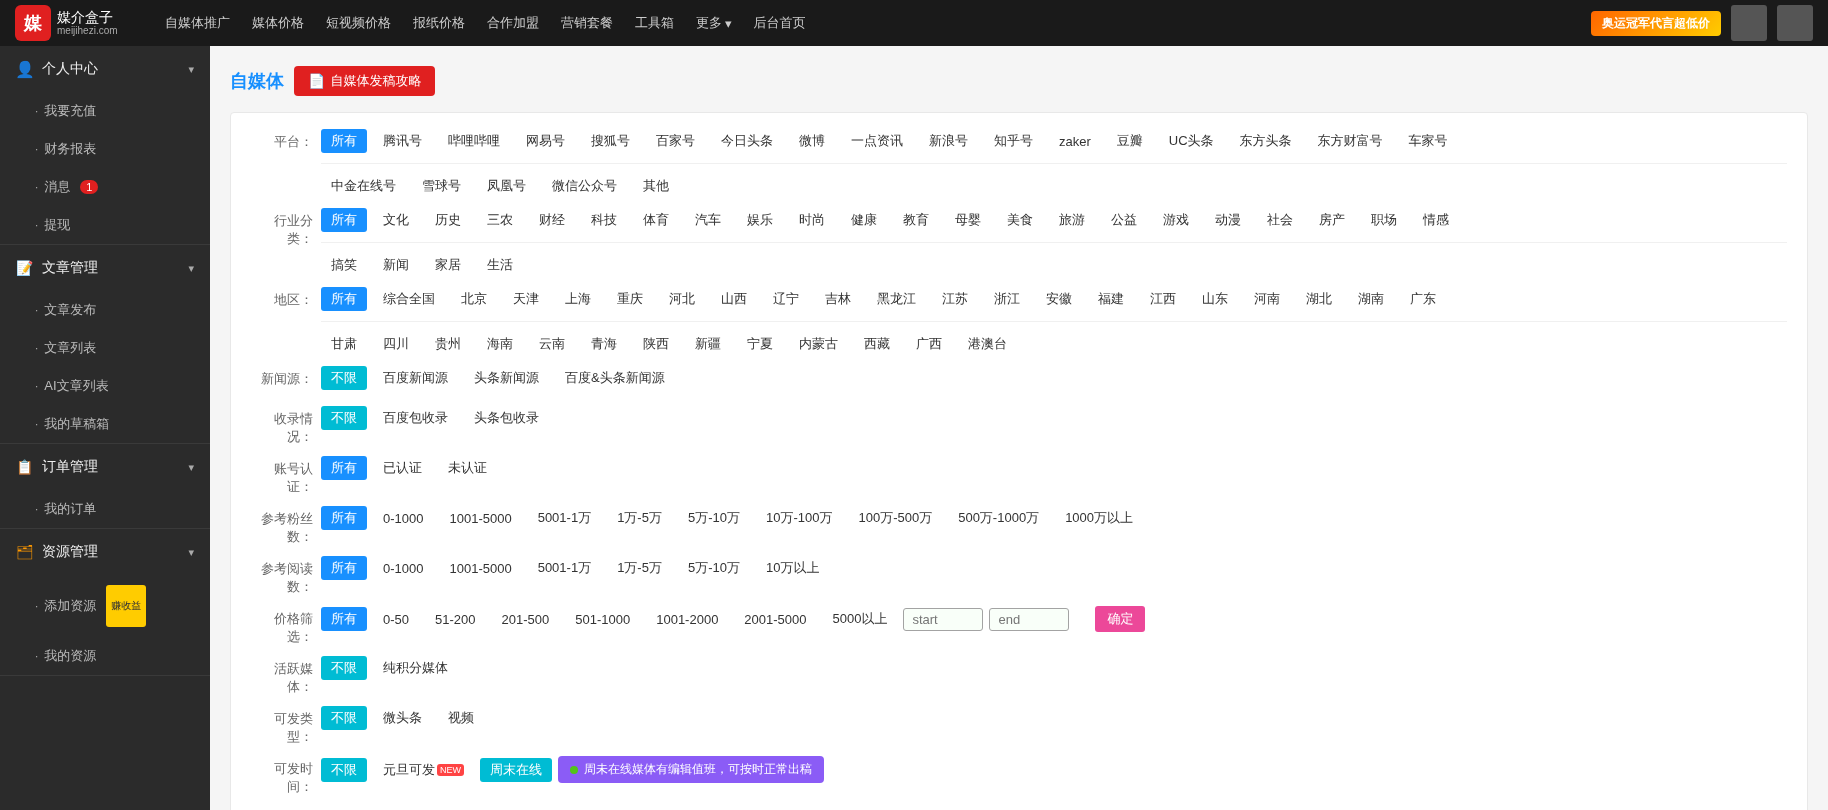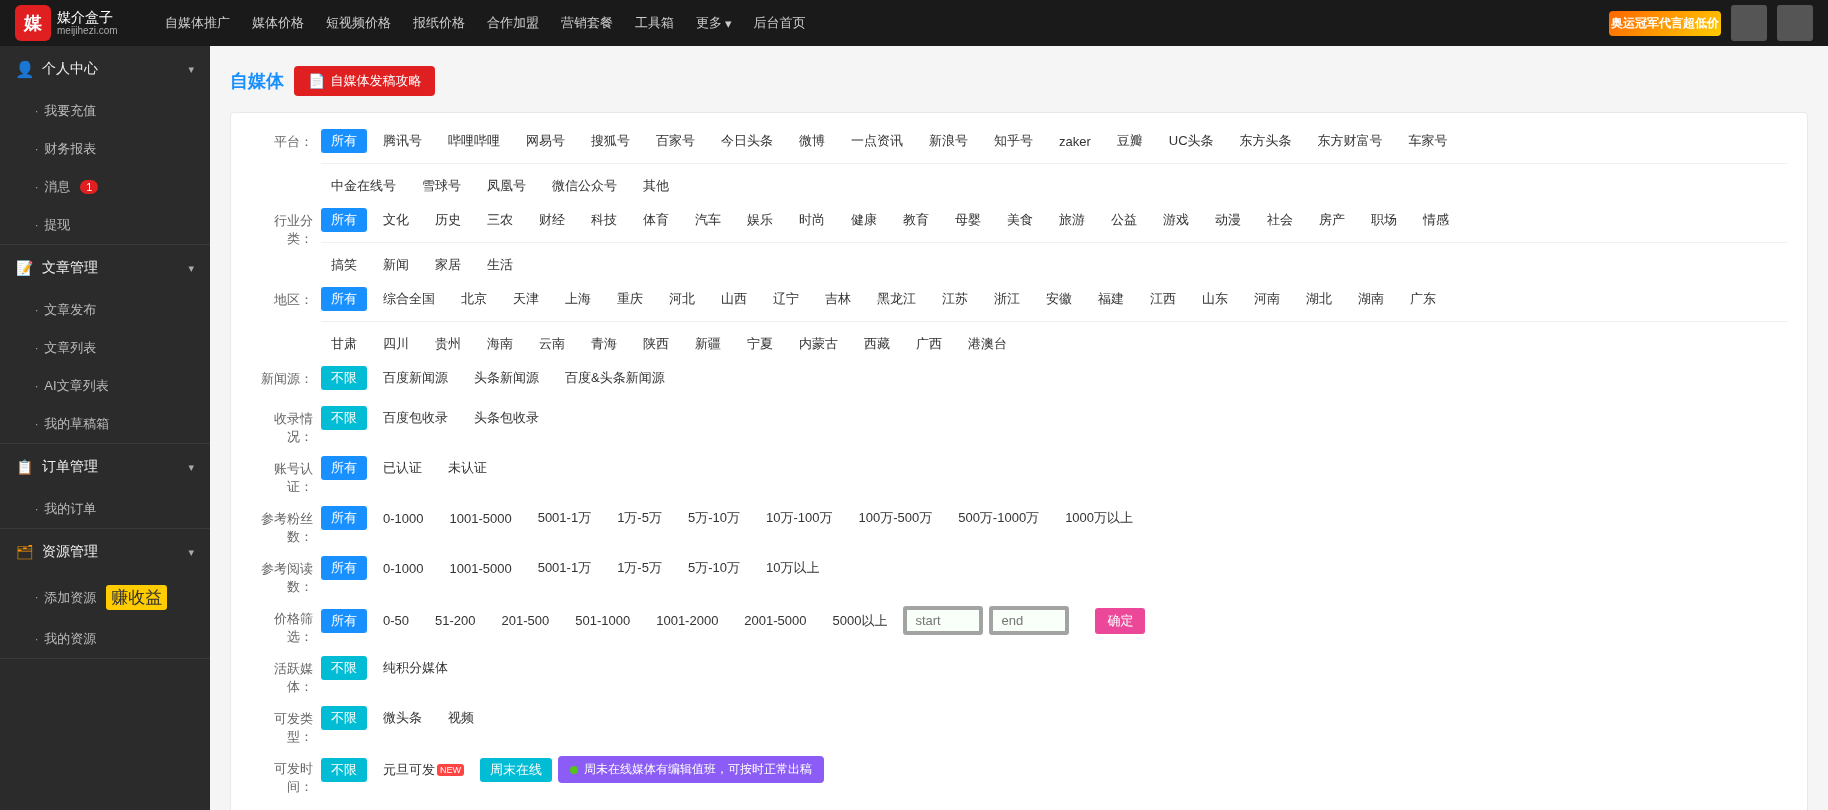--- a/index.html
+++ b/index.html
@@ -62,21 +62,21 @@
       gap: 3px;
     }
     .nav-right {
       display: flex;
       align-items: center;
       gap: 10px;
     }
     .banner-ad {
       background: linear-gradient(135deg, #ff6600, #ffcc00);
       border-radius: 4px;
-      padding: 4px 2px;
+      padding: 4px 11px;
       font-size: 12px;
       color: white;
       font-weight: bold;
       white-space: nowrap;
     }
     .nav-avatar-box {
       width: 36px;
       height: 36px;
       background: #555;
       border-radius: 3px;
@@ -144,22 +144,22 @@
       color: white;
       border-radius: 10px;
       padding: 1px 6px;
       font-size: 11px;
       margin-left: 4px;
     }
     .badge-yellow {
       background: #ffcc00;
       color: #333;
       border-radius: 3px;
-      padding: 1px 5px;
-      font-size: 17px;
+      padding: 14px 5px;
+      font-size: 10px;
       margin-left: 4px;
     }
 
     
     .main-content {
       margin-left: 210px;
       padding: 20px;
       flex: 1;
       min-width: 0;
     }
@@ -241,21 +241,21 @@
       border-radius: 3px;
     }
     .filter-divider {
       width: 100%;
       height: 1px;
       background: #f0f0f0;
       margin: 4px 0;
     }
     
     .price-input {
-      border: 4px solid #a3a3a3;
+      border: 1px solid #a3a3a3;
       border-radius: 3px;
       padding: 3px 8px;
       font-size: 13px;
       width: 80px;
       outline: none;
       background: #f9fff9;
       color: #666;
     }
     .btn-confirm {
       background: #ec4899;

